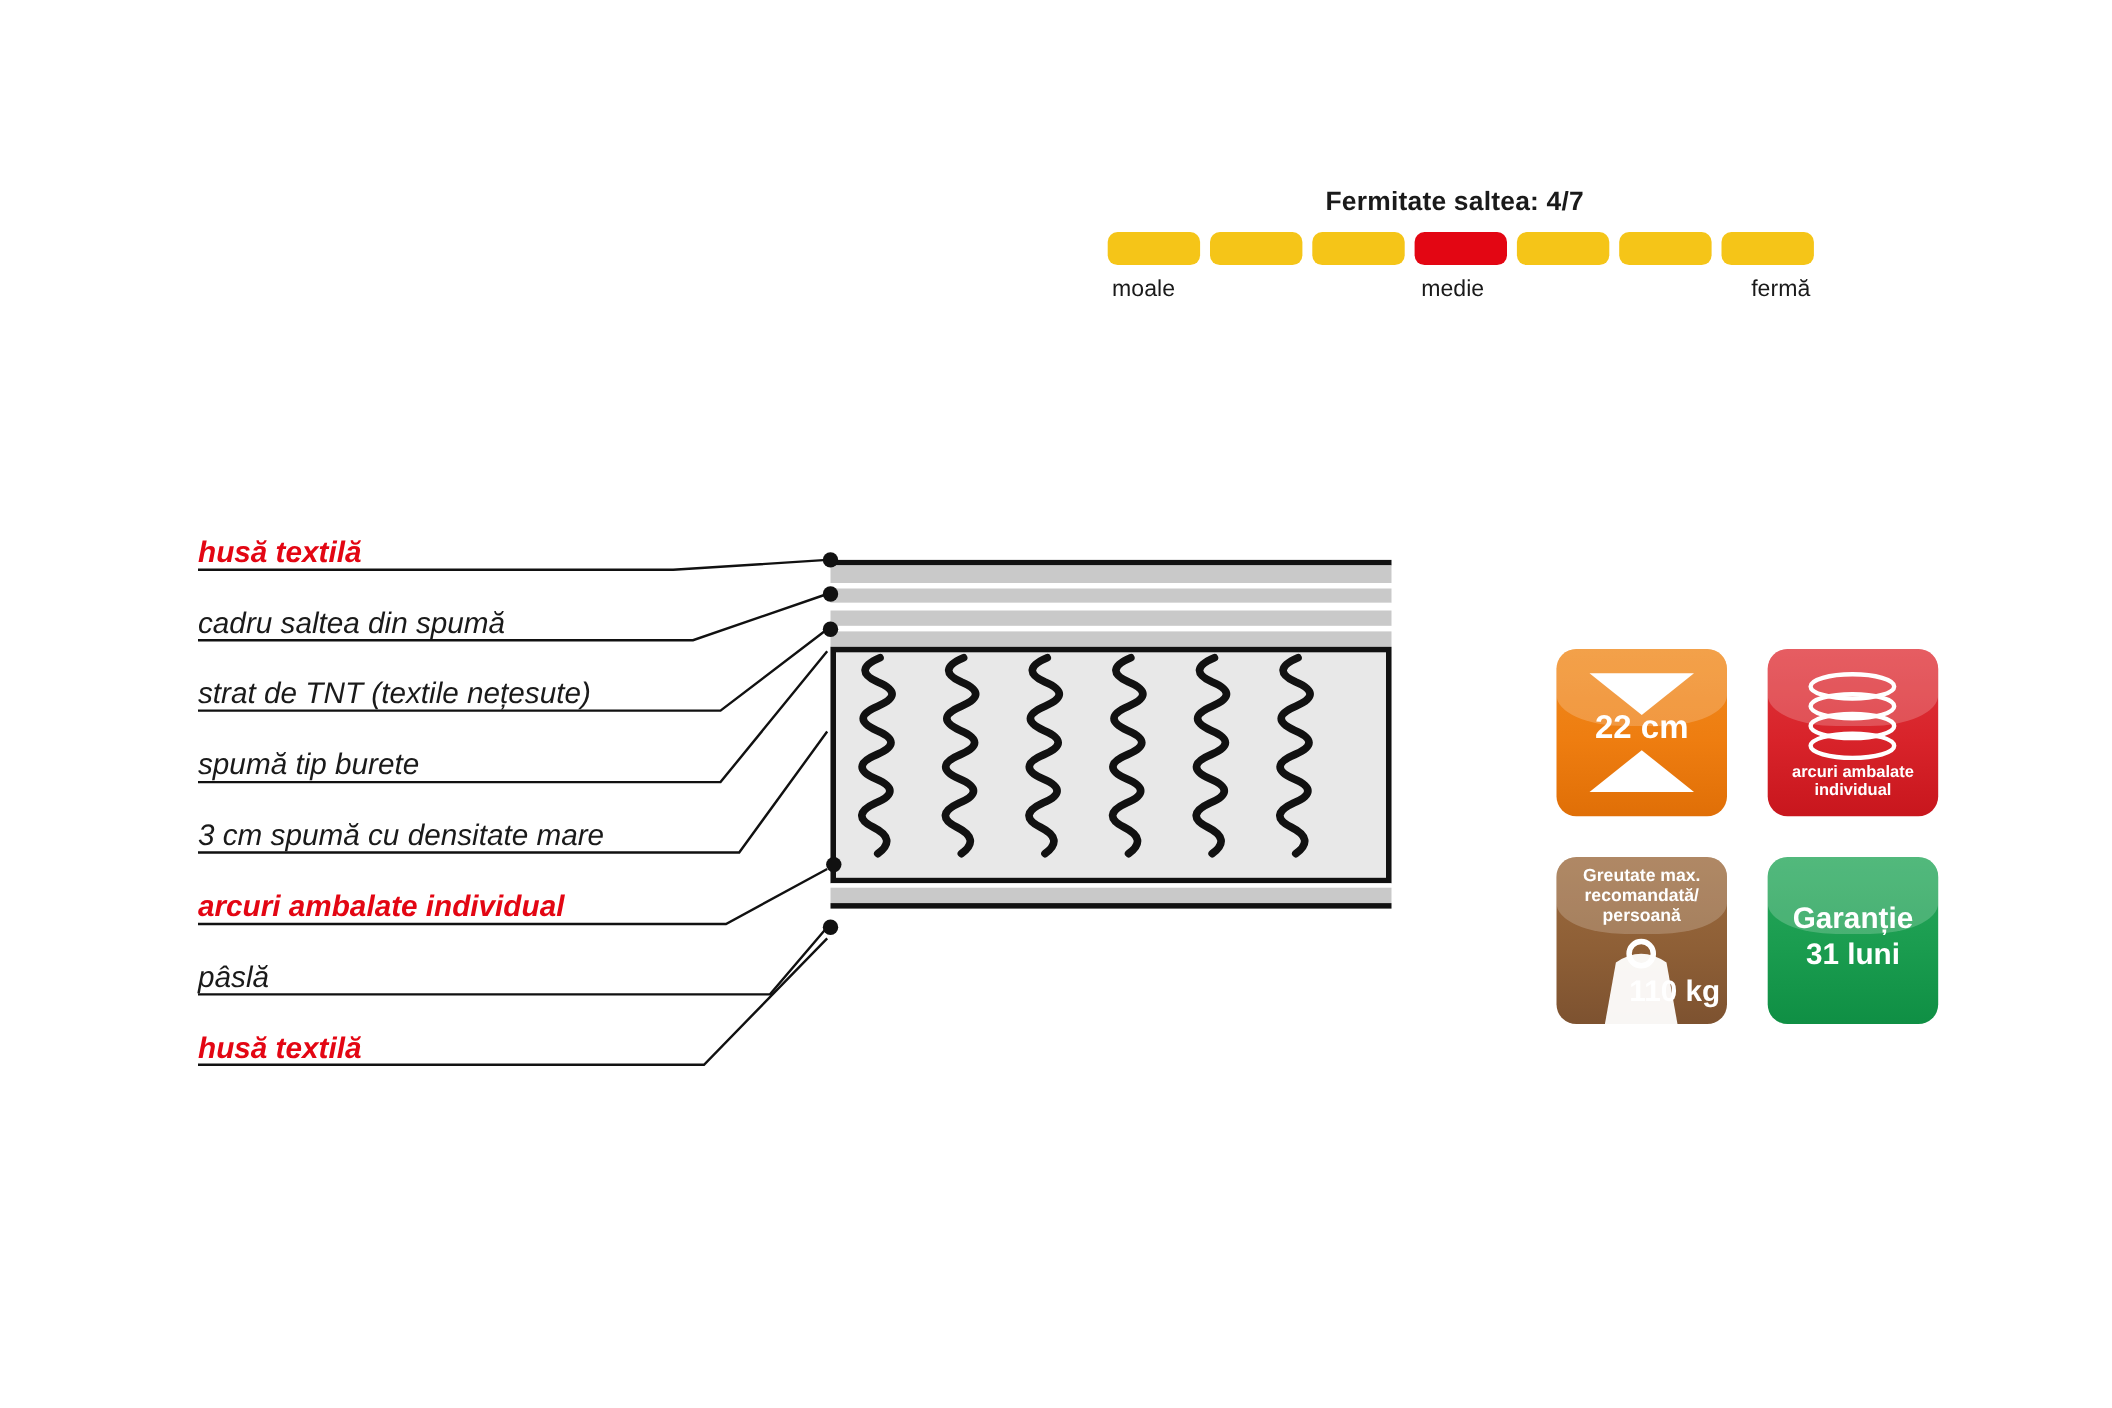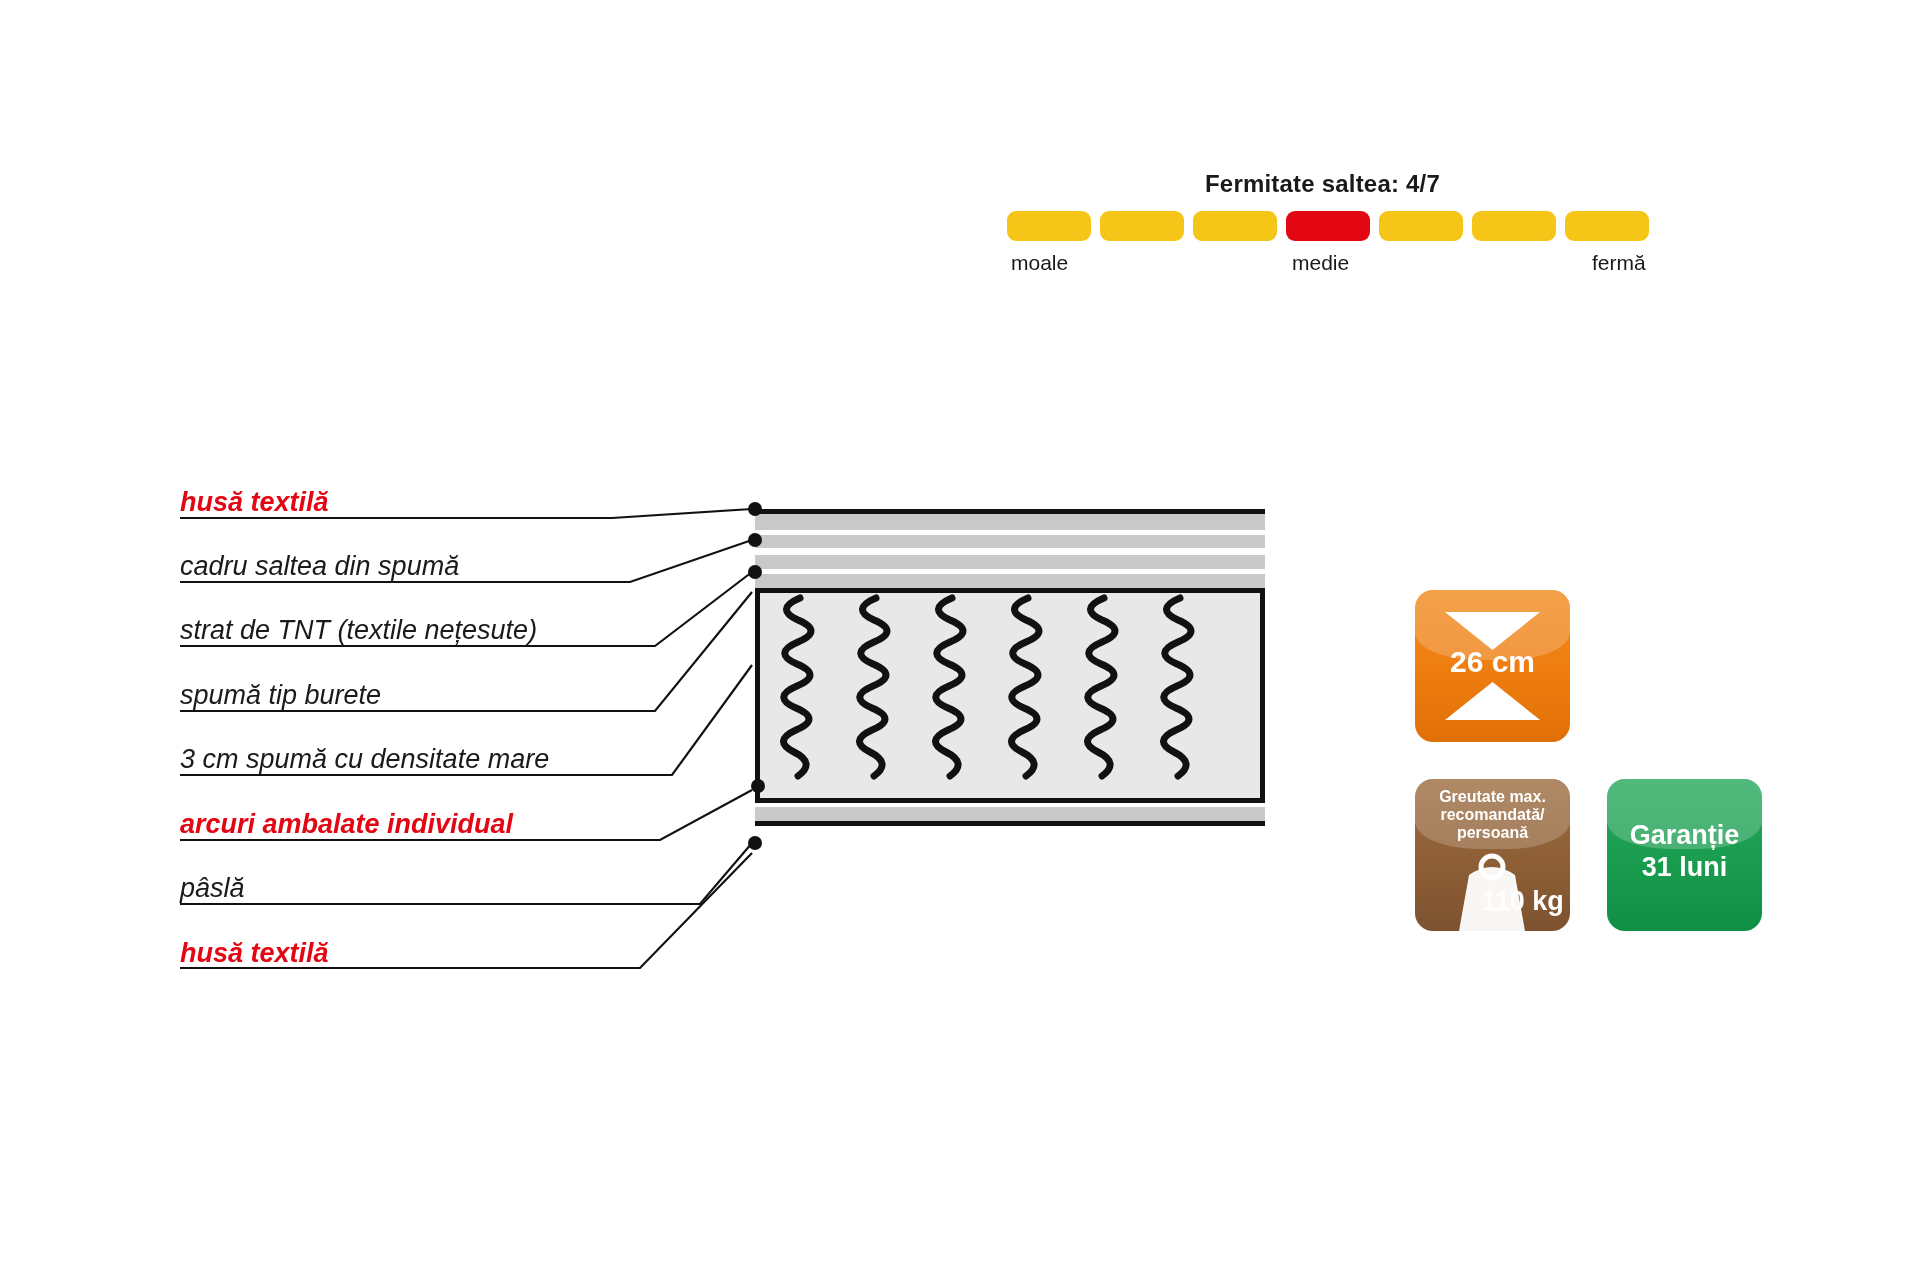--- a/index.html
+++ b/index.html
@@ -288,23 +288,38 @@
   </div>
 
   <div id="badges">
 
     <div class="badge" id="badge-height">
       <div class="gloss"></div>
       <svg width="155" height="152" viewBox="0 0 155 152" style="position:absolute;left:0;top:0;z-index:2;">
         <polygon points="30,22 125,22 77.5,60" fill="#ffffff"></polygon>
         <polygon points="30,130 125,130 77.5,92" fill="#ffffff"></polygon>
       </svg>
-      <div class="badge-text" id="height-value">26 cm</div>
-    </div>
-
+      <div class="badge-text" id="height-value">22 cm</div>
+    </div>
+
+    <div class="badge" id="badge-springs">
+      <div class="gloss"></div>
+      <svg width="155" height="152" viewBox="0 0 155 152" style="position:absolute;left:0;top:0;z-index:2;">
+        <g fill="none" stroke="#ffffff" stroke-width="4">
+          <ellipse cx="77" cy="34" rx="38" ry="11"></ellipse>
+          <ellipse cx="77" cy="52" rx="38" ry="11"></ellipse>
+          <ellipse cx="77" cy="70" rx="38" ry="11"></ellipse>
+          <ellipse cx="77" cy="88" rx="38" ry="11"></ellipse>
+        </g>
+      </svg>
+      <div class="badge-text" id="springs-caption">
+        <span>arcuri ambalate</span><br>
+        <span>individual</span>
+      </div>
+    </div>
 
     <div class="badge" id="badge-weight">
       <div class="gloss"></div>
       <svg width="155" height="152" viewBox="0 0 155 152" style="position:absolute;left:0;top:0;z-index:2;">
         <path d="M44 152 L54 96 Q77 80 100 96 L110 152 Z" fill="#ffffff" opacity="0.95"></path>
         <circle cx="77" cy="88" r="11" fill="none" stroke="#ffffff" stroke-width="5"></circle>
       </svg>
       <div class="badge-text" id="weight-caption">
         <span>Greutate max.</span><br>
         <span>recomandată/</span><br>

